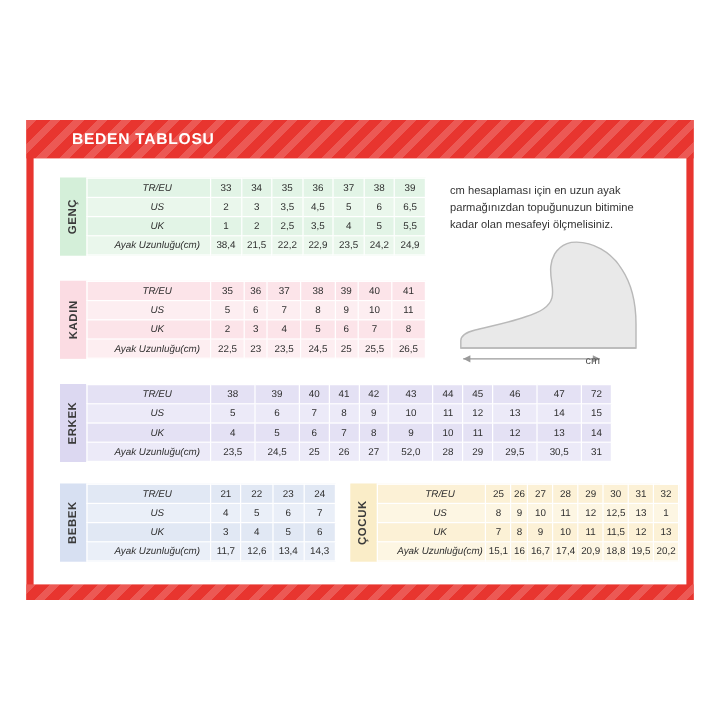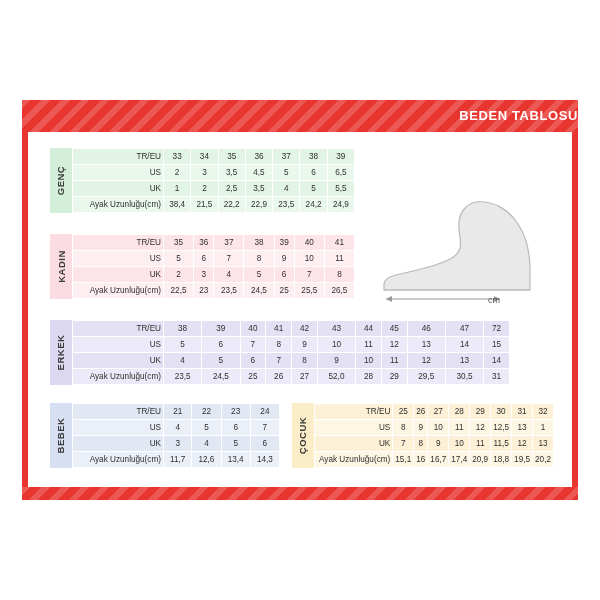--- a/index.html
+++ b/index.html
@@ -17,22 +17,22 @@
     border-right:6px solid #e8352f;
     box-sizing:border-box;
   }
   .stripe-top{
     position:absolute;left:22px;top:100px;width:556px;height:32px;
     background:#e8352f;
     background-image:repeating-linear-gradient(135deg,rgba(255,255,255,.18) 0 6px,rgba(255,255,255,0) 6px 14px);
     box-sizing:border-box;
   }
   .stripe-top .title{
-    position:absolute;left:0;right:0;top:8px;text-align:right;
-    color:#ffffff;font-size:13px;font-weight:bold;letter-spacing:.6px;
+    position:absolute;left:0;right:0;top:8px;text-align:left;
+    color:#ffffff;font-size:13px;font-weight:bold;letter-spacing:.6px;padding-left:38px;
   }
   .stripe-bottom{
     position:absolute;left:22px;top:487px;width:556px;height:13px;
     background:#e8352f;
     background-image:repeating-linear-gradient(135deg,rgba(255,255,255,.18) 0 6px,rgba(255,255,255,0) 6px 14px);
   }
 
   
   .block{position:absolute;display:flex;box-sizing:border-box;}
   .sidelabel{
@@ -49,21 +49,21 @@
     font-size:8.2px;color:#2f2f2f;
   }
   table.size td{
     border:1px solid #ffffff;
     padding:1px 2px;
     text-align:center;
     height:13px;
     white-space:nowrap;
   }
   table.size td.rowhead{
-    text-align:right;width:84px;padding-left:4px;font-size:8.2px;
+    text-align:center;width:84px;padding-left:16px;font-size:8.2px;font-style:italic;
   }
   .tblwrap{flex:1;}
 
   
   .t-genc{background:#eaf7ec;}
   .t-genc .sidelabel{background:#d4efd9;}
   .t-genc table.size td{background:#eaf7ec;}
   .t-genc table.size tr:nth-child(odd) td{background:#e2f4e6;}
 
   .t-kadin{background:#fdeef1;}
@@ -370,20 +370,21 @@
               <td>20,9</td>
               <td>18,8</td>
               <td>19,5</td>
               <td>20,2</td>
             </tr>
           </tbody>
         </table>
       </div>
   </div>
 
+  <div class="note">cm hesaplaması için en uzun ayak parmağınızdan topuğunuzun bitimine kadar olan mesafeyi ölçmelisiniz.</div>
 
   <div class="footwrap">
     <svg width="170" height="110" viewBox="0 0 170 110">
       <path d="M96 2 C86 4 80 12 79 22 C78 33 82 40 80 48 C78 56 70 60 58 64 C44 69 28 72 16 75 C8 77 4 80 4 84 L4 90 L150 90 L150 70 C150 52 146 36 138 24 C130 11 114 0 96 2 Z" fill="#e9e9e9" stroke="#b9b9b9" stroke-width="1.2"></path>
       <path d="M4 90 L150 90" stroke="#b9b9b9" stroke-width="1.2" fill="none"></path>
       <line x1="6" y1="99" x2="120" y2="99" stroke="#9a9a9a" stroke-width="1"></line>
       <polygon points="6,99 12,96 12,102" fill="#9a9a9a"></polygon>
       <polygon points="120,99 114,96 114,102" fill="#9a9a9a"></polygon>
     </svg>
   </div>

